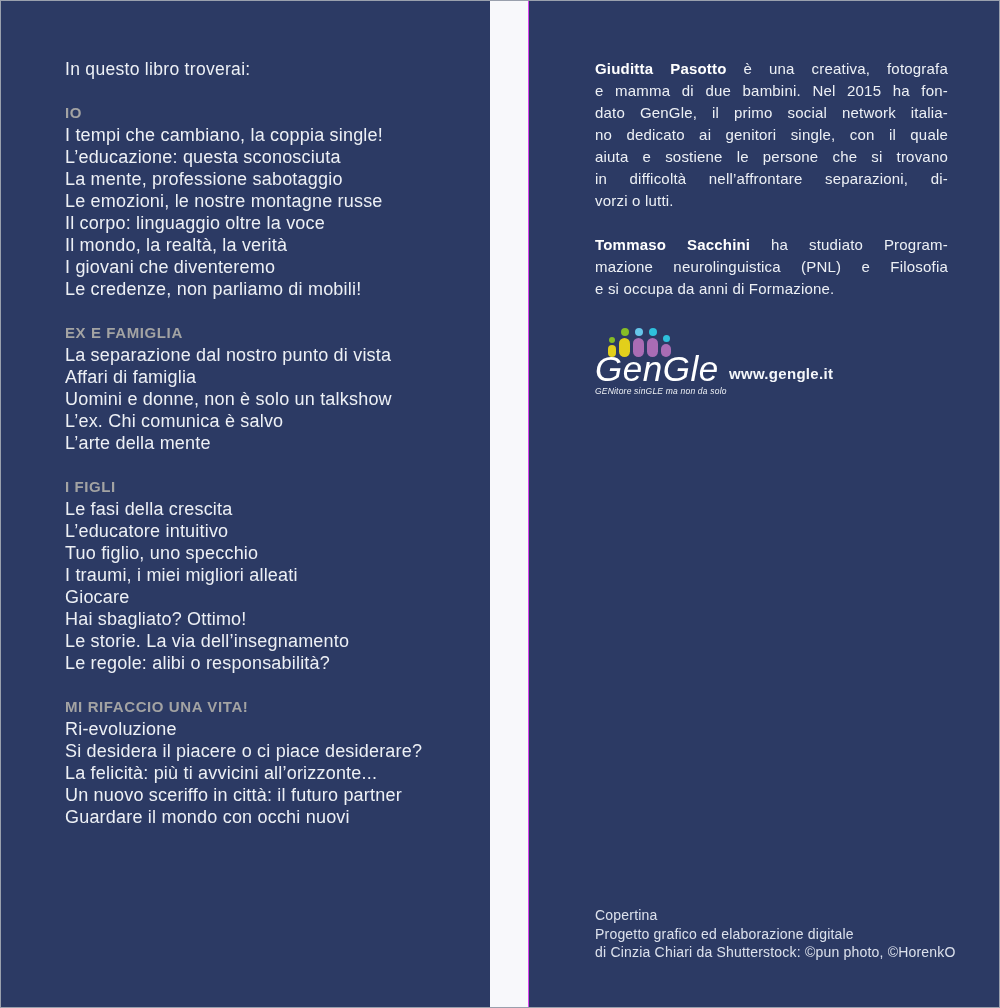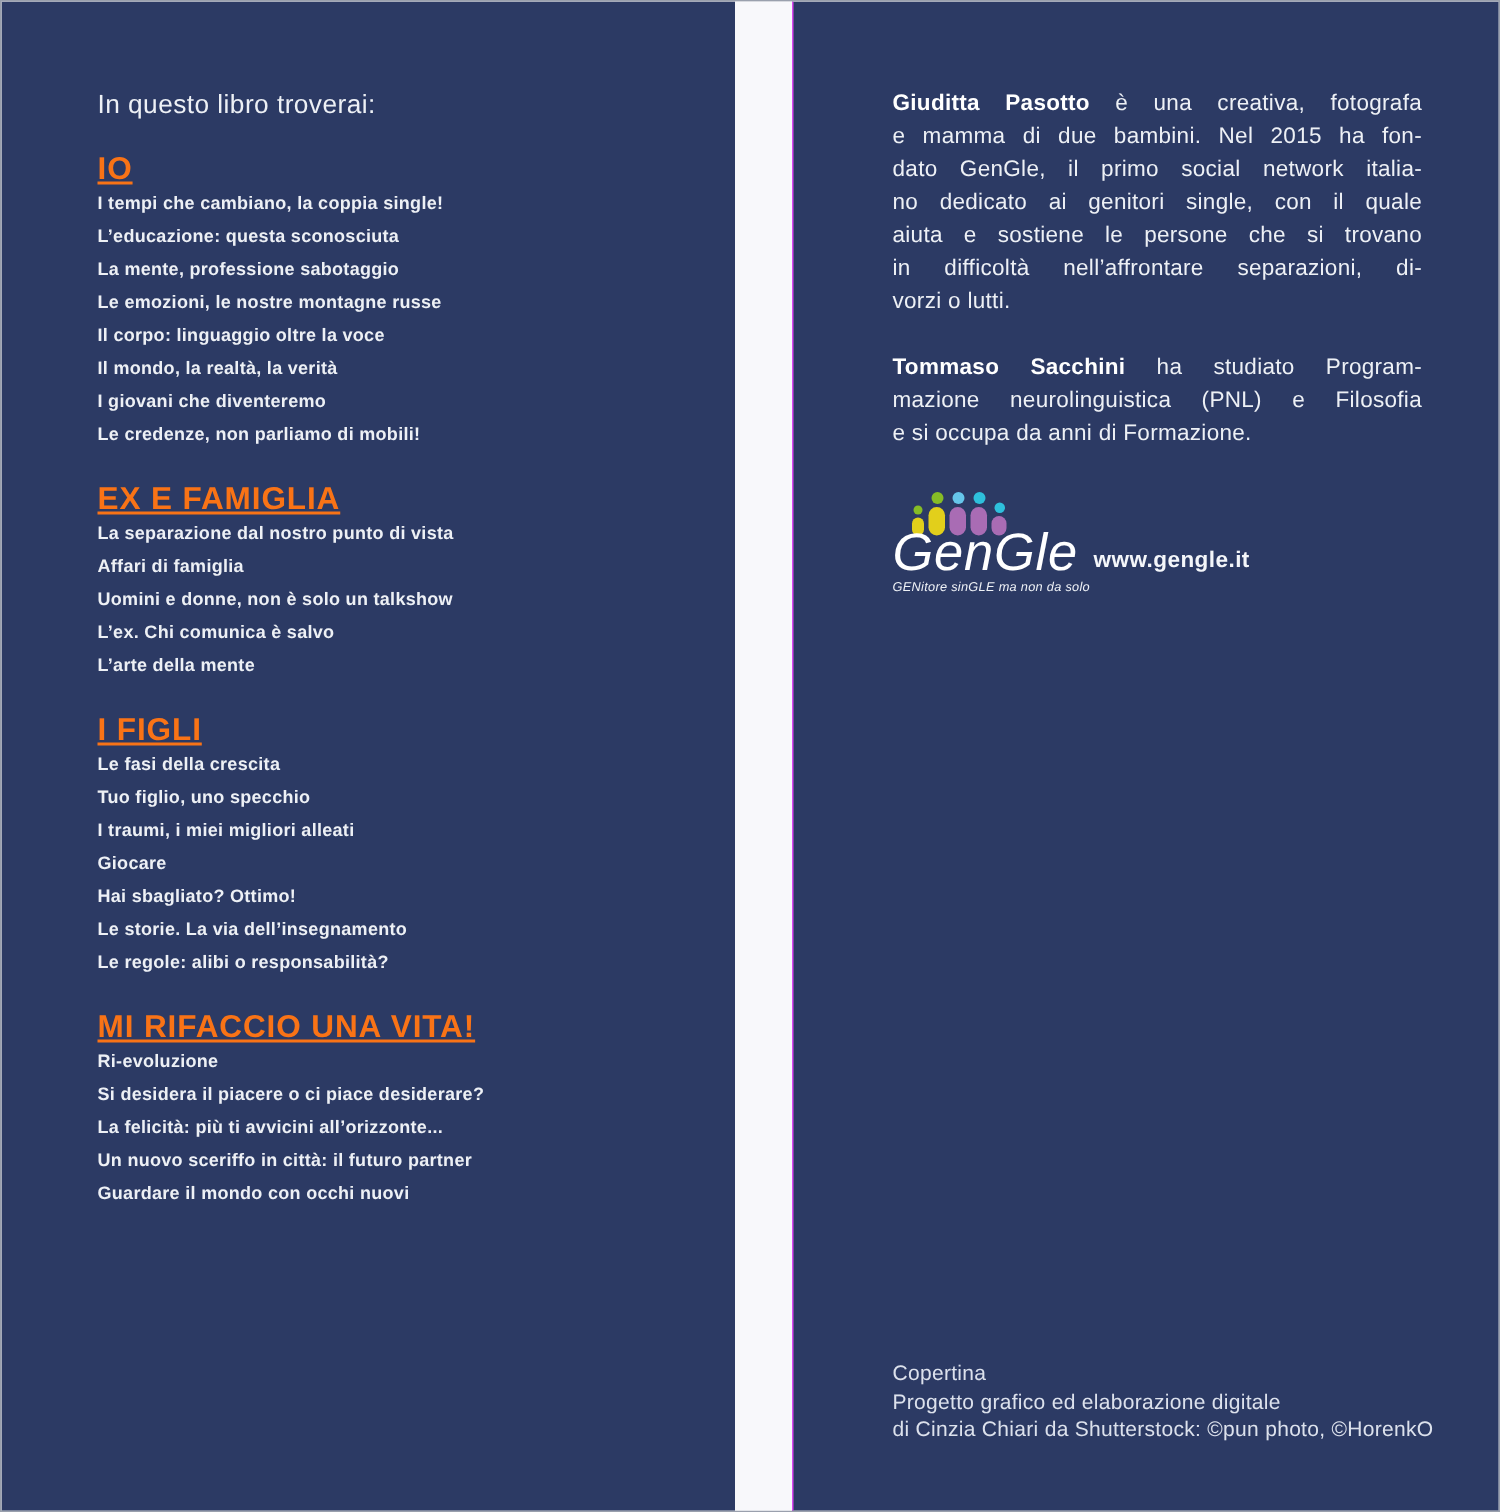--- a/index.html
+++ b/index.html
@@ -6,22 +6,22 @@
   body{font-family:"Liberation Sans","DejaVu Sans",sans-serif;}
   .page{position:relative;width:1000px;height:1008px;background:#ffffff;overflow:hidden;
         border:1px solid #9aa0ad;box-sizing:border-box;}
   .panel{position:absolute;top:0;height:1008px;background:var(--panel,#2c3a64);box-sizing:border-box;overflow:hidden;}
   .panel.left{left:0;width:489px;padding:57px 0 0 64px;}
   .gutter{position:absolute;left:489px;top:0;width:38px;height:1008px;background:#f8f8fb;}
   .panel.right{left:527px;width:473px;border-left:1px solid #d946ef;padding:57px 53px 0 66px;}
 
   .intro{font-size:17.5px;line-height:22px;color:var(--text,#edf0f5);letter-spacing:.3px;}
   .section{margin-top:22px;}
-  .section-title{font-size:21px;line-height:22px;font-weight:700;color:#f97316;letter-spacing:.6px;white-space:nowrap;text-decoration:underline;}
-  .toc-line{font-size:12px;line-height:22px;color:var(--text,#edf0f5);letter-spacing:.2px;white-space:nowrap;font-weight:bold;}
+  .section-title{font-size:15px;line-height:22px;font-weight:700;color:#a3a3a3;letter-spacing:.6px;white-space:nowrap;}
+  .toc-line{font-size:18px;line-height:22px;color:var(--text,#edf0f5);letter-spacing:.2px;white-space:nowrap;}
 
   .bio{margin:0;}
   .bio + .bio{margin-top:22px;}
   .bio-line{font-size:15px;line-height:22px;color:var(--text,#edf0f5);letter-spacing:.2px;
             text-align:justify;text-align-last:justify;}
   .bio-line.last{text-align-last:left;}
   .bio b{font-weight:700;color:#ffffff;}
 
   .logo-block{position:absolute;left:66px;top:326px;font-style:italic;}
   .figures{display:flex;align-items:flex-end;gap:3px;margin-left:13px;height:30px;}
@@ -58,20 +58,21 @@
           <div class="section-title">EX E FAMIGLIA</div>
           <div class="toc-line">La separazione dal nostro punto di vista</div>
           <div class="toc-line">Affari di famiglia</div>
           <div class="toc-line">Uomini e donne, non è solo un talkshow</div>
           <div class="toc-line">L’ex. Chi comunica è salvo</div>
           <div class="toc-line">L’arte della mente</div>
         </div>
         <div class="section">
           <div class="section-title">I FIGLI</div>
           <div class="toc-line">Le fasi della crescita</div>
+          <div class="toc-line">L’educatore intuitivo</div>
           <div class="toc-line">Tuo figlio, uno specchio</div>
           <div class="toc-line">I traumi, i miei migliori alleati</div>
           <div class="toc-line">Giocare</div>
           <div class="toc-line">Hai sbagliato? Ottimo!</div>
           <div class="toc-line">Le storie. La via dell’insegnamento</div>
           <div class="toc-line">Le regole: alibi o responsabilità?</div>
         </div>
         <div class="section">
           <div class="section-title">MI RIFACCIO UNA VITA!</div>
           <div class="toc-line">Ri-evoluzione</div>

